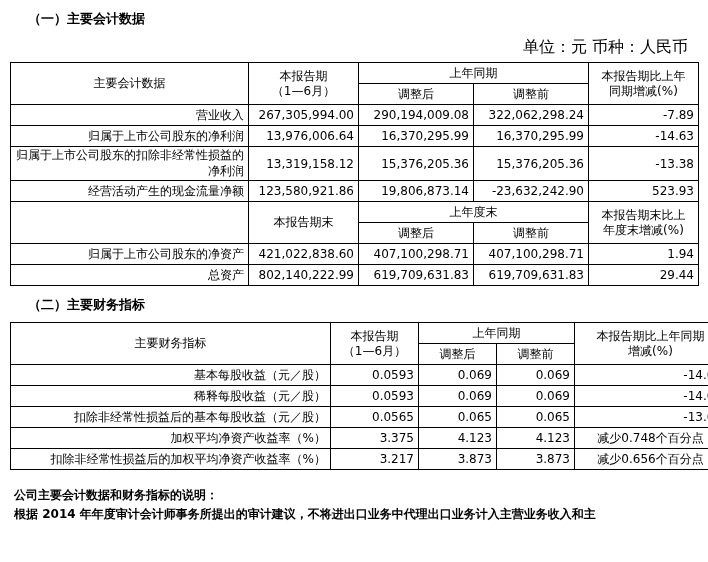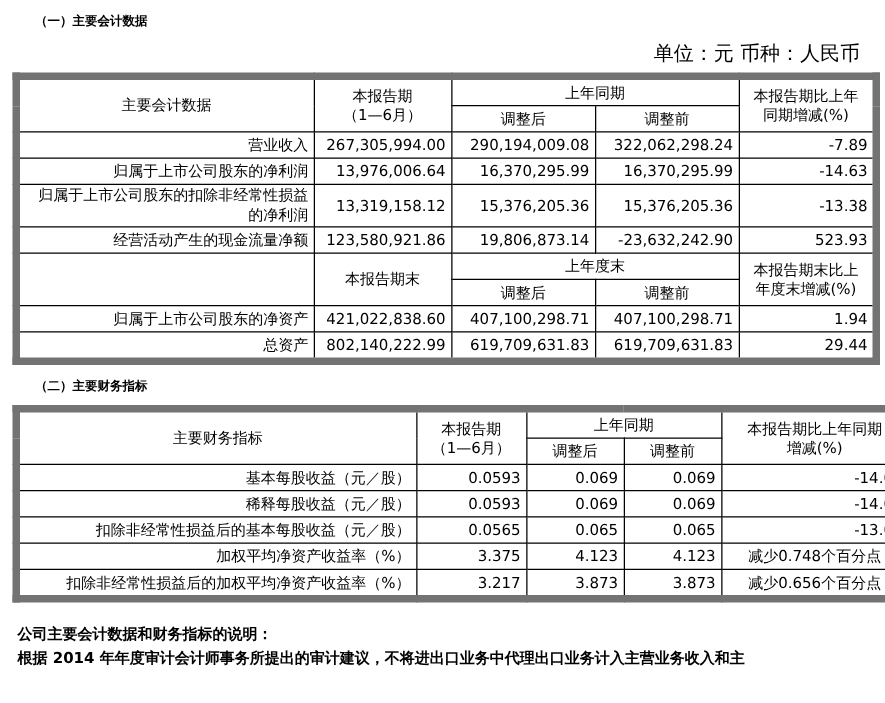--- a/index.html
+++ b/index.html
@@ -21,34 +21,34 @@
     height: 562px;
     padding: 0;
     box-sizing: border-box;
   }
   .h1 {
     font-size: 13px;
     font-weight: bold;
     margin: 8px 0 0 14px;
   }
   .h2 {
-    font-size: 10px;
+    font-size: 13px;
     font-weight: bold;
     margin: 10px 0 0 28px;
   }
   .unit-line {
     text-align: right;
     font-size: 16px;
     margin: 9px 20px 4px 0;
   }
   table.fin {
     border-collapse: collapse;
     table-layout: fixed;
     margin-left: 10px;
-    border: 6px solid #737373;
+    border: 1px solid #737373;
   }
   table.fin td, table.fin th {
     border: 1px solid #000;
     font-weight: normal;
     font-size: 12px;
     padding: 1px 4px;
     height: 18px;
     vertical-align: middle;
   }
   .ctr { text-align: center; }

